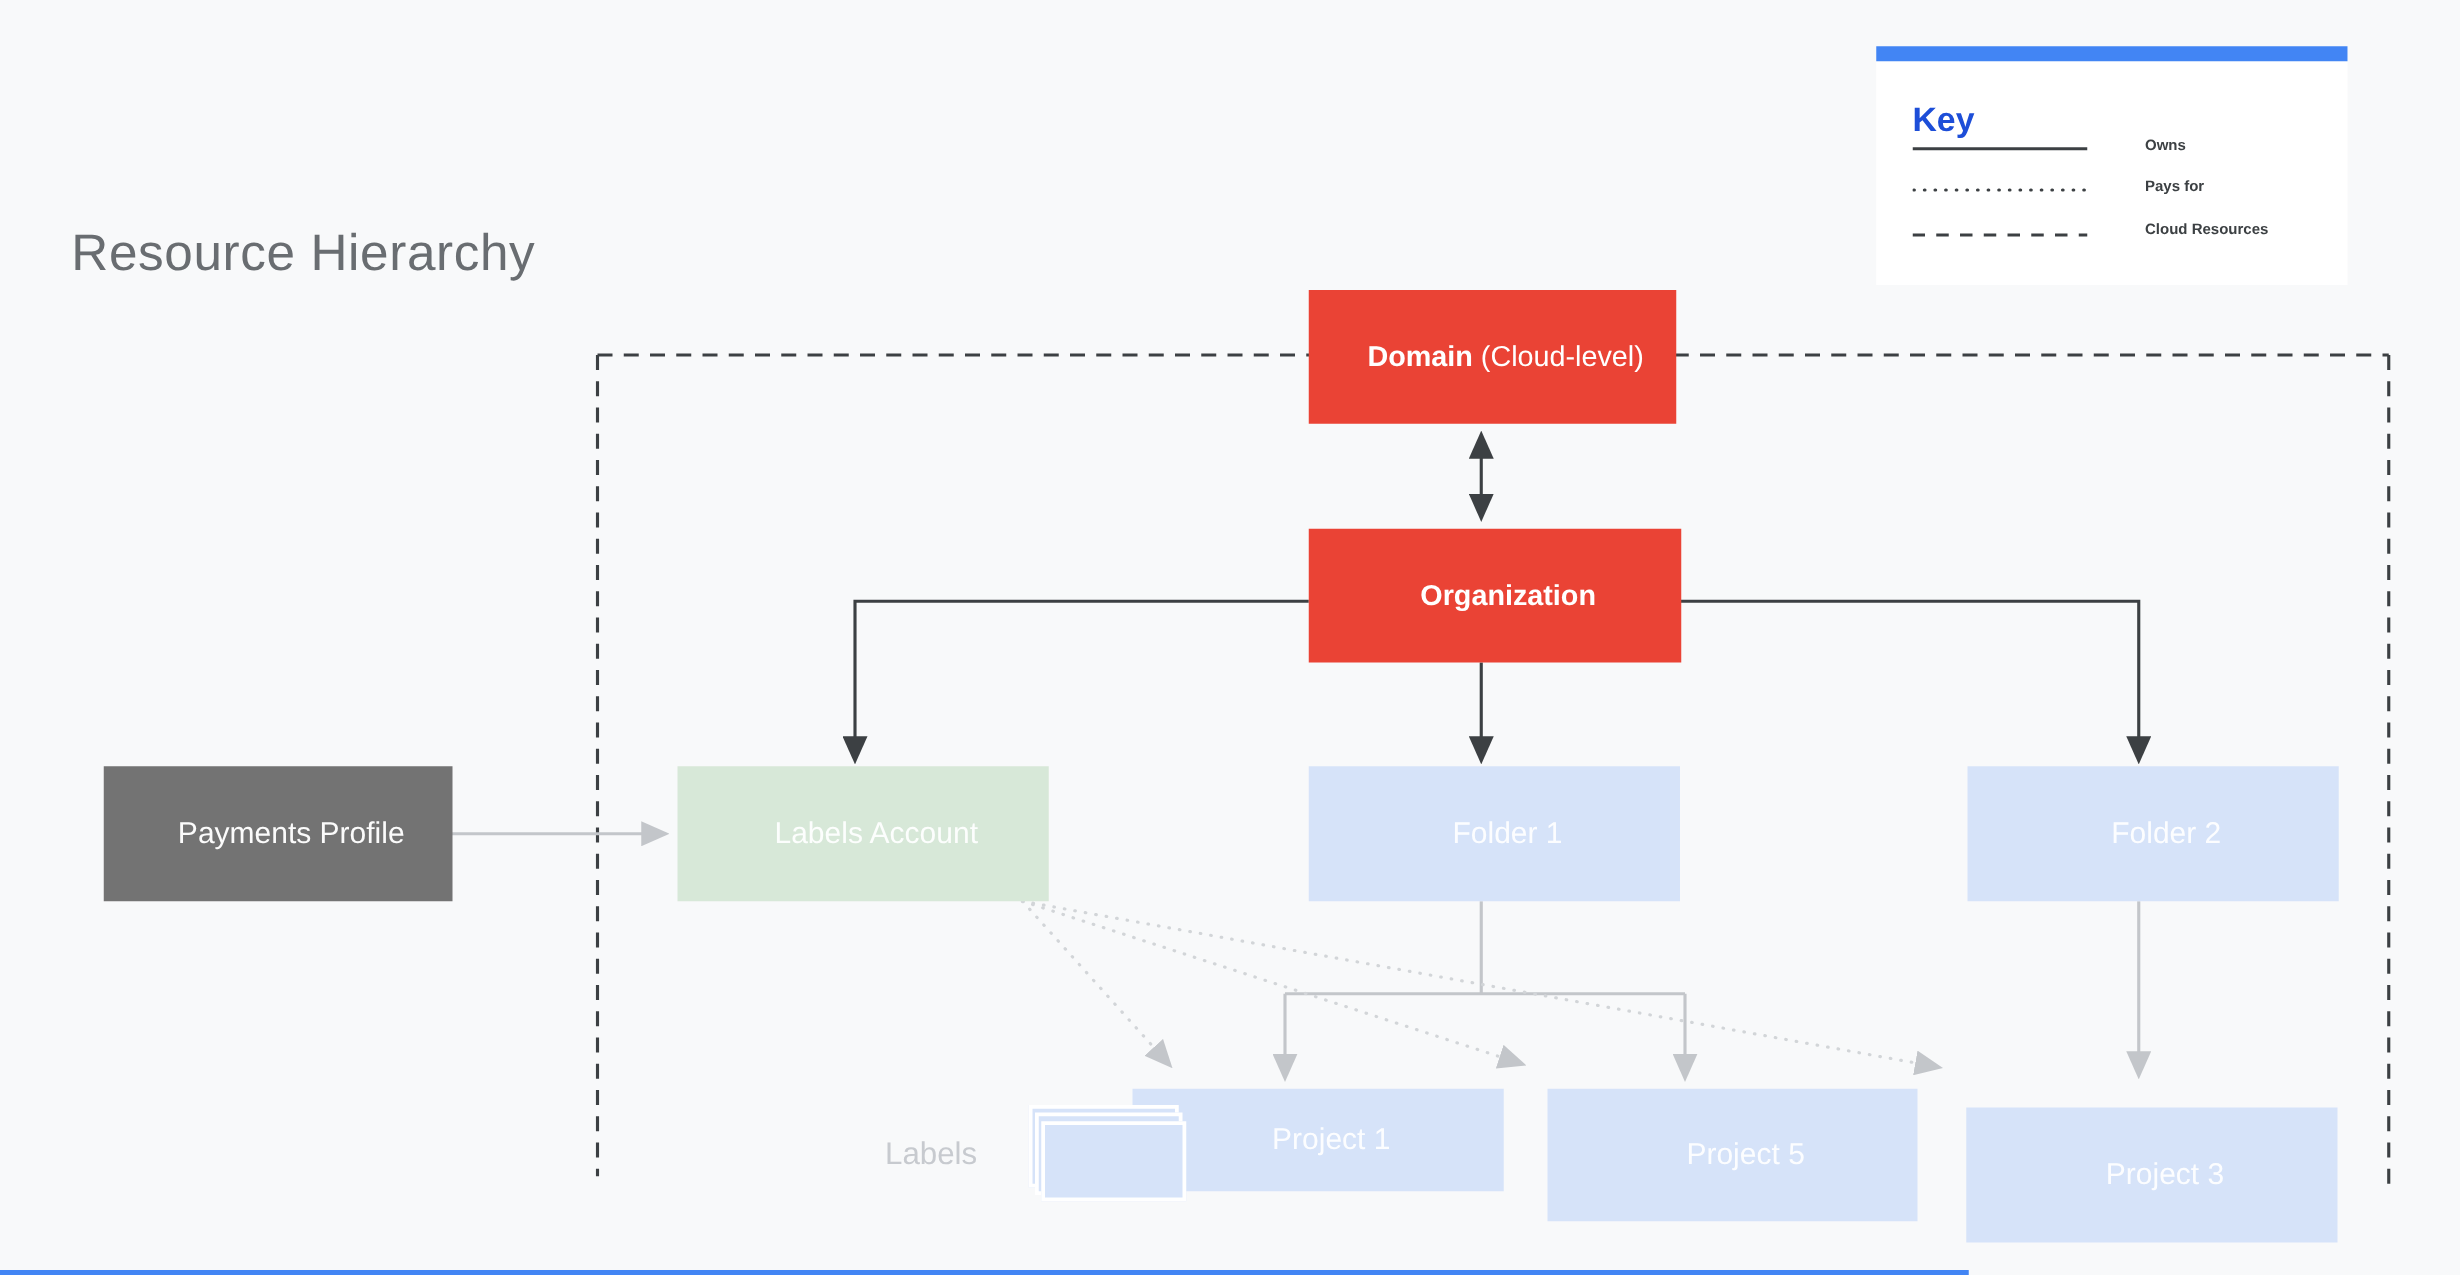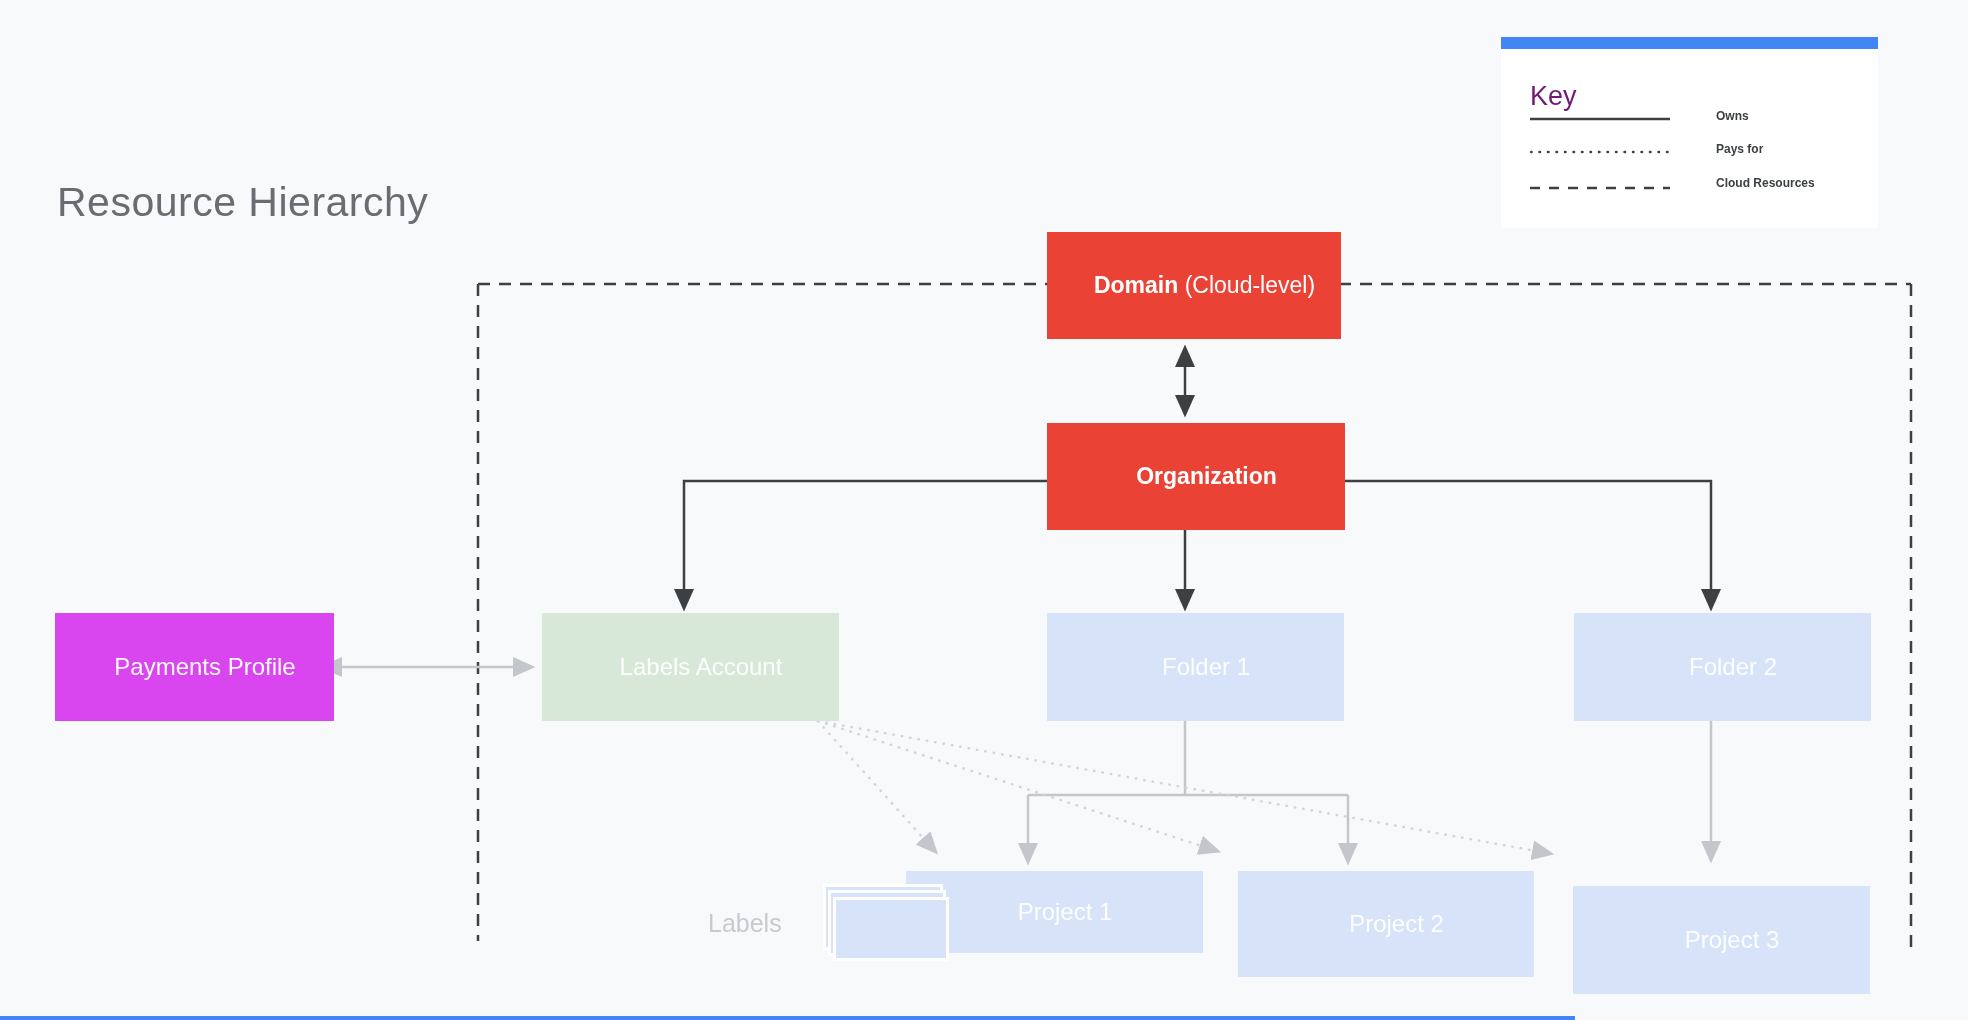--- a/index.html
+++ b/index.html
@@ -9,30 +9,30 @@
 
   .page-title{position:absolute;left:57px;top:179px;font-size:41px;font-weight:400;
               color:#696D71;letter-spacing:.5px;z-index:2;text-align:center;}
 
   
   .node{position:absolute;display:flex;align-items:center;justify-content:center;
         z-index:2;text-align:center;font-size:24px;color:rgba(255,255,255,.93);padding-left:21px;}
   .node-red{background:#EA4335;color:#FFFFFF;font-size:23px;}
   .node-red .b{font-weight:700;}
   .node-green{background:#D7E8D8;}
-  .node-yellow{background:#d946ef;color:rgba(255,255,255,.97);}
+  .node-yellow{background:#737373;color:rgba(255,255,255,.97);margin-left:28px;}
   .node-blue{background:#D6E3F9;}
 
   .labels-caption{position:absolute;left:708px;top:909px;font-size:25px;color:#C7CACF;z-index:3;}
   .card{position:absolute;background:#D6E3F9;border:3px solid #FFFFFF;box-sizing:border-box;z-index:3;}
 
   
   .key-box{position:absolute;left:1501px;top:37px;width:377px;height:191px;background:#FFFFFF;z-index:4;}
   .key-bar{position:absolute;left:0;top:0;width:100%;height:12px;background:#4285F4;}
-  .key-heading{position:absolute;left:29px;top:44px;font-size:27px;font-weight:400;color:#701a75;}
+  .key-heading{position:absolute;left:29px;top:44px;font-size:27px;font-weight:700;color:#1d4ed8;}
   .key-sample{position:absolute;left:29px;width:140px;height:6px;}
   .key-label{position:absolute;left:215px;width:130px;font-size:12px;font-weight:700;
              color:#3C4043;line-height:1.25;}
 
   .bottom-bar{position:absolute;left:0;top:1016px;width:1575px;height:4px;background:#4285F4;z-index:5;}
 </style>
 </head>
 <body>
 
 <div id="canvas">
@@ -120,21 +120,21 @@
 
   <div class="node node-blue" style="left:1574px;top:613px;width:276px;height:108px">
     <span>Folder 2</span>
   </div>
 
   <div class="node node-blue" style="left:906px;top:871px;width:276px;height:82px">
     <span>Project 1</span>
   </div>
 
   <div class="node node-blue" style="left:1238px;top:871px;width:275px;height:106px">
-    <span>Project 2</span>
+    <span>Project 5</span>
   </div>
 
   <div class="node node-blue" style="left:1573px;top:886px;width:276px;height:108px">
     <span>Project 3</span>
   </div>
 
   <div class="labels-caption">Labels</div>
   <div>
     <div class="card" style="left:823px;top:884px;width:120px;height:66px"></div>
     <div class="card" style="left:828px;top:890px;width:118px;height:66px"></div>

